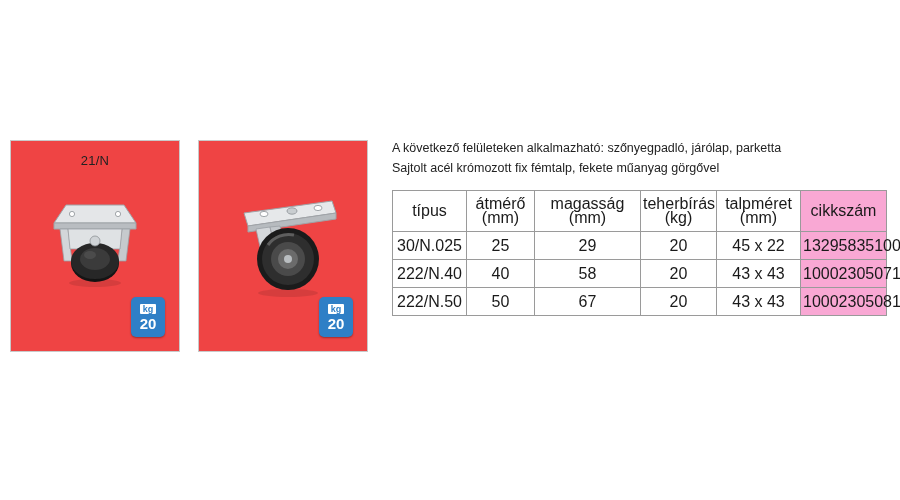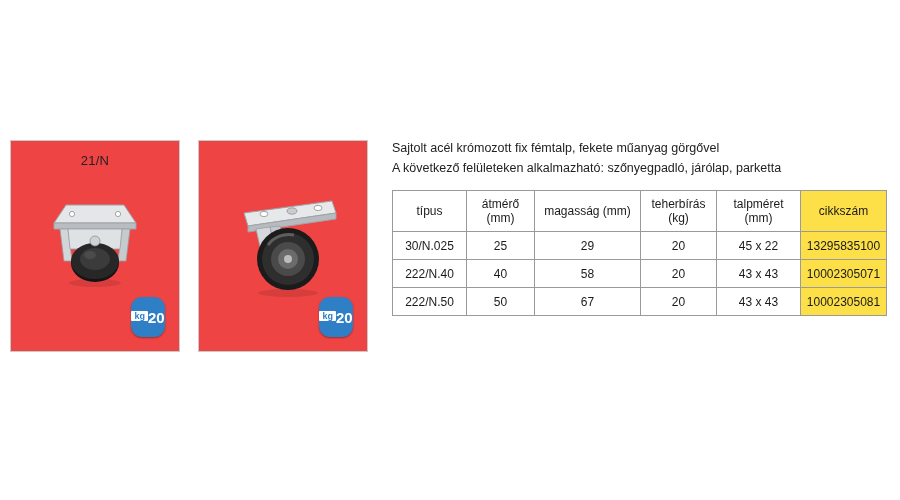--- a/index.html
+++ b/index.html
@@ -53,24 +53,24 @@
   }
 
   
   .badge {
     position: absolute;
     right: 14px;
     bottom: 14px;
     width: 34px;
     height: 40px;
     background: #2f7fc6;
-    border-radius: 11px;
+    border-radius: 5px;
     box-shadow: 0 1px 2px rgba(0,0,0,0.35);
     display: flex;
-    flex-direction: row;
+    flex-direction: column;
     align-items: center;
     justify-content: center;
     color: #fff;
   }
   .badge .kg {
     font-size: 9px;
     font-weight: bold;
     line-height: 10px;
     background: #ffffff;
     color: #2f7fc6;
@@ -118,36 +118,36 @@
 
   
   table.spec {
     border-collapse: collapse;
     margin-top: 13px;
     width: 494px;
     table-layout: fixed;
   }
   table.spec th, table.spec td {
     border: 1px solid #9a9a9a;
-    font-size: 12px;
+    font-size: 16px;
     text-align: center;
     color: #1a1a1a;
     padding: 3px 2px;
     line-height: 14px;
   }
   table.spec thead th {
     height: 34px;
     font-weight: normal;
     vertical-align: middle;
   }
   table.spec tbody td {
     height: 21px;
   }
   td.code, th.code {
-    background: #fde047;
+    background: #f9a8d4;
   }
   .col-tipus { width: 74px; }
   .col-atmero { width: 68px; }
   .col-magassag { width: 106px; }
   .col-teherbiras { width: 76px; }
   .col-talpmeret { width: 84px; }
   .col-cikkszam { width: 86px; }
 
   
   svg { display: block; margin: 0 auto; }
@@ -217,22 +217,22 @@
         <span class="kg">kg</span>
         <span class="num">20</span>
       </div>
     </div>
 
   </div>
 
   <div class="content">
 
 
+    <p class="desc">A következő felületeken alkalmazható: szőnyegpadló, járólap, parketta</p>
     <p class="desc">Sajtolt acél krómozott fix fémtalp, fekete műanyag görgővel</p>
-    <p class="desc">A következő felületeken alkalmazható: szőnyegpadló, járólap, parketta</p>
 
     <table class="spec">
       <colgroup>
         <col class="col-tipus">
           <col class="col-atmero">
           <col class="col-magassag">
         <col class="col-teherbiras">
           <col class="col-talpmeret">
           <col class="col-cikkszam">
       </colgroup>

